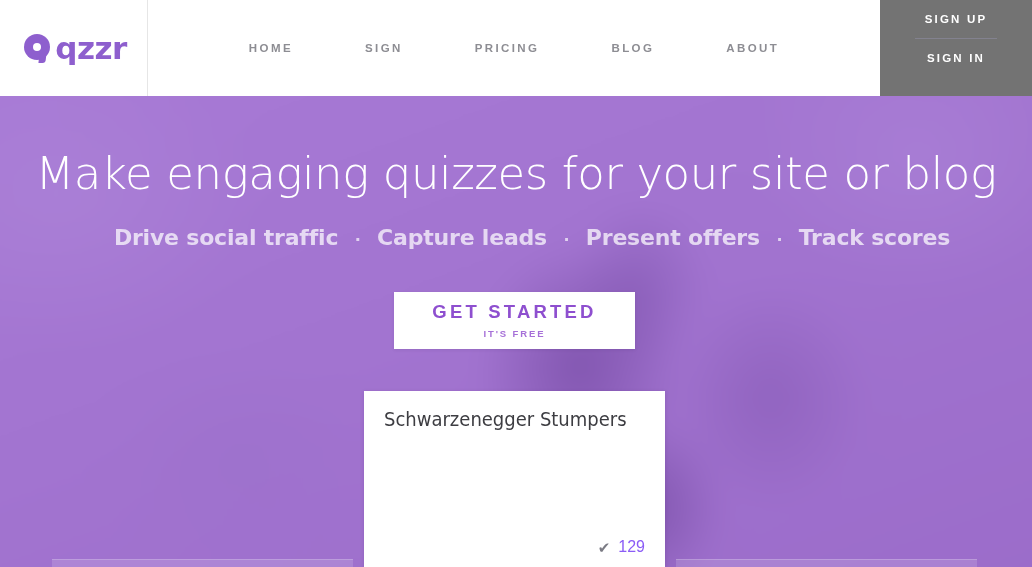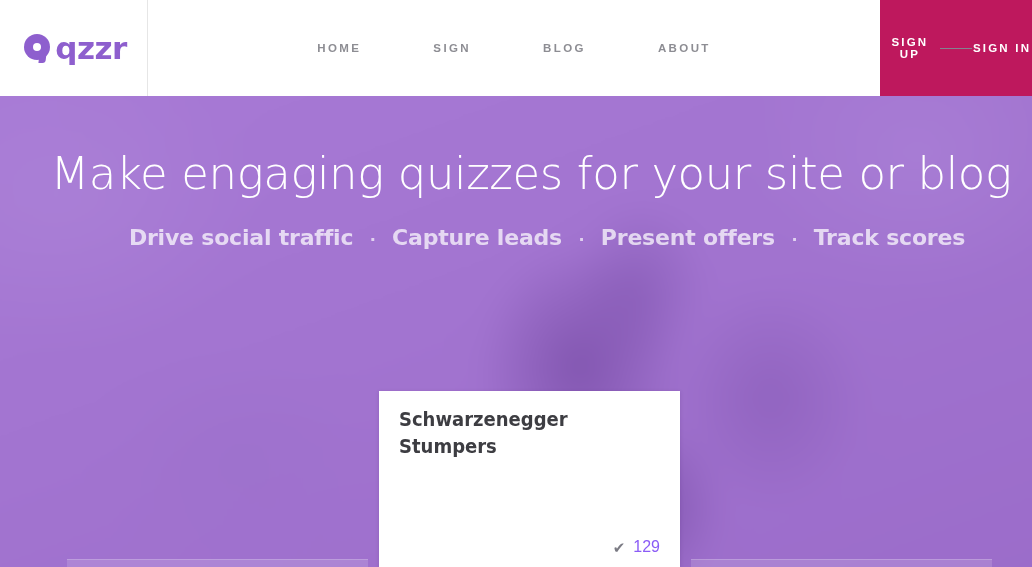--- a/index.html
+++ b/index.html
@@ -105,25 +105,25 @@
     padding: 8px 31px;
     white-space: nowrap;
     cursor: pointer;
   }
 
   .auth-zone {
     position: absolute;
     right: 0; top: 0;
     width: 152px;
     height: 96px;
-    background: #be185d;
-    display: flex;
-    flex-direction: row;
-    align-items: center;
-    justify-content: flex-end;
+    background: #737373;
+    display: flex;
+    flex-direction: column;
+    align-items: center;
+    justify-content: flex-start;
   }
   .auth-item {
     width: 100%;
     text-align: center;
     font-size: 11.5px;
     font-weight: bold;
     letter-spacing: 2.2px;
     color: #ffffff;
     padding: 13px 0;
     cursor: pointer;
@@ -159,21 +159,20 @@
       radial-gradient(ellipse 260px 200px at 120px 160px, rgba(178,142,219,0.35) 0%, rgba(178,142,219,0) 78%),
       radial-gradient(ellipse 220px 180px at 980px 120px, rgba(176,138,219,0.4) 0%, rgba(176,138,219,0) 78%),
       linear-gradient(160deg, #a87ad6 0%, #a274d0 45%, #9a6bc9 100%);
     filter: blur(14px);
   }
 
   .hero-content {
     position: absolute;
     inset: 0;
     z-index: 5;
-    margin-left: 15px;
   }
 
   .headline {
     position: absolute;
     top: 54px;
     left: 0;
     width: 1032px;
     text-align: center;
     color: #ffffff;
     font-size: 45px;
@@ -256,21 +255,21 @@
     background: #ffffff;
     box-shadow: 0 1px 4px rgba(55,25,85,0.16);
     overflow: hidden;
   }
   .quiz-title {
     position: absolute;
     left: 20px;
     top: 15px;
     width: 250px;
     font-size: 20px;
-    font-weight: 700;
+    font-weight: 400;
     line-height: 1.33;
     color: #3d3d42;
     font-family: "DejaVu Sans", sans-serif;
     font-stretch: condensed;
   }
   .quiz-stat {
     position: absolute;
     right: 20px;
     bottom: 12px;
     display: flex;
@@ -319,20 +318,21 @@
           <span class="hole"></span>
           <span class="tail"></span>
         </span>
         <span class="logo-text">qzzr</span>
       </div>
     </div>
 
     <nav class="nav">
       <a class="nav-item" href="#">HOME</a>
       <a class="nav-item" href="#">SIGN</a>
+      <a class="nav-item" href="#">PRICING</a>
       <a class="nav-item" href="#">BLOG</a>
       <a class="nav-item" href="#">ABOUT</a>
     </nav>
 
     <div class="auth-zone">
       <a class="auth-item" href="#">SIGN UP</a>
       <span class="auth-divider"></span>
       <a class="auth-item" href="#">SIGN IN</a>
     </div>
 
@@ -348,20 +348,24 @@
       <div class="subhead">
         <span>Drive social traffic</span>
         <span class="sep">·</span>
         <span>Capture leads</span>
         <span class="sep">·</span>
         <span>Present offers</span>
         <span class="sep">·</span>
         <span>Track scores</span>
       </div>
 
+      <button class="cta">
+        <span class="cta-main">GET STARTED</span>
+        <span class="cta-sub">IT'S FREE</span>
+      </button>
 
       <div class="card-row">
 
         <div class="quiz-card">
           <div class="quiz-title">Schwarzenegger Stumpers</div>
           <div class="quiz-stat">
             <span class="check-icon">✔</span>
             <span class="quiz-count">129</span>
           </div>
         </div>

